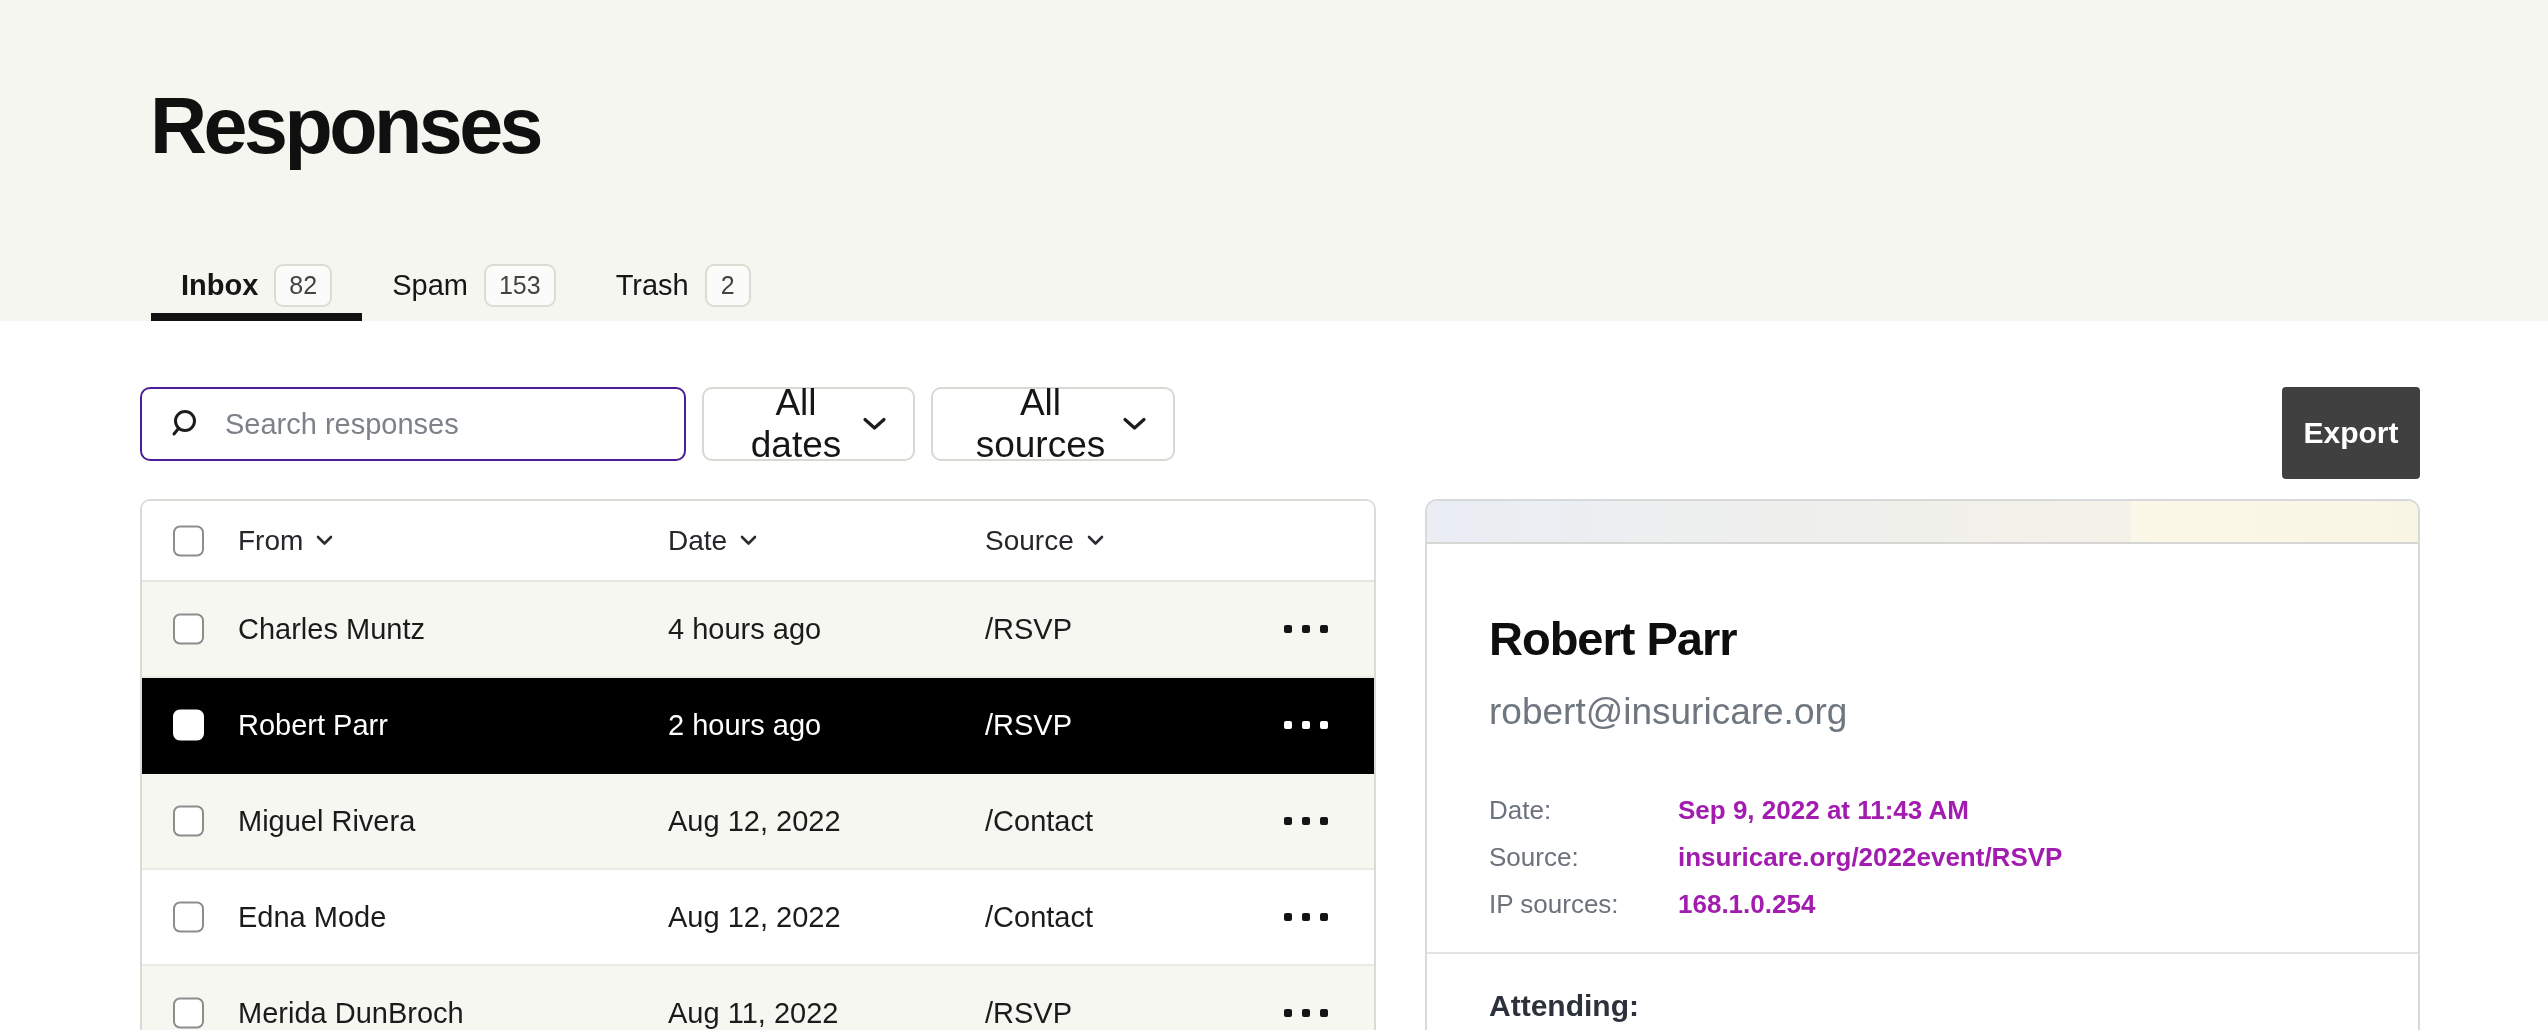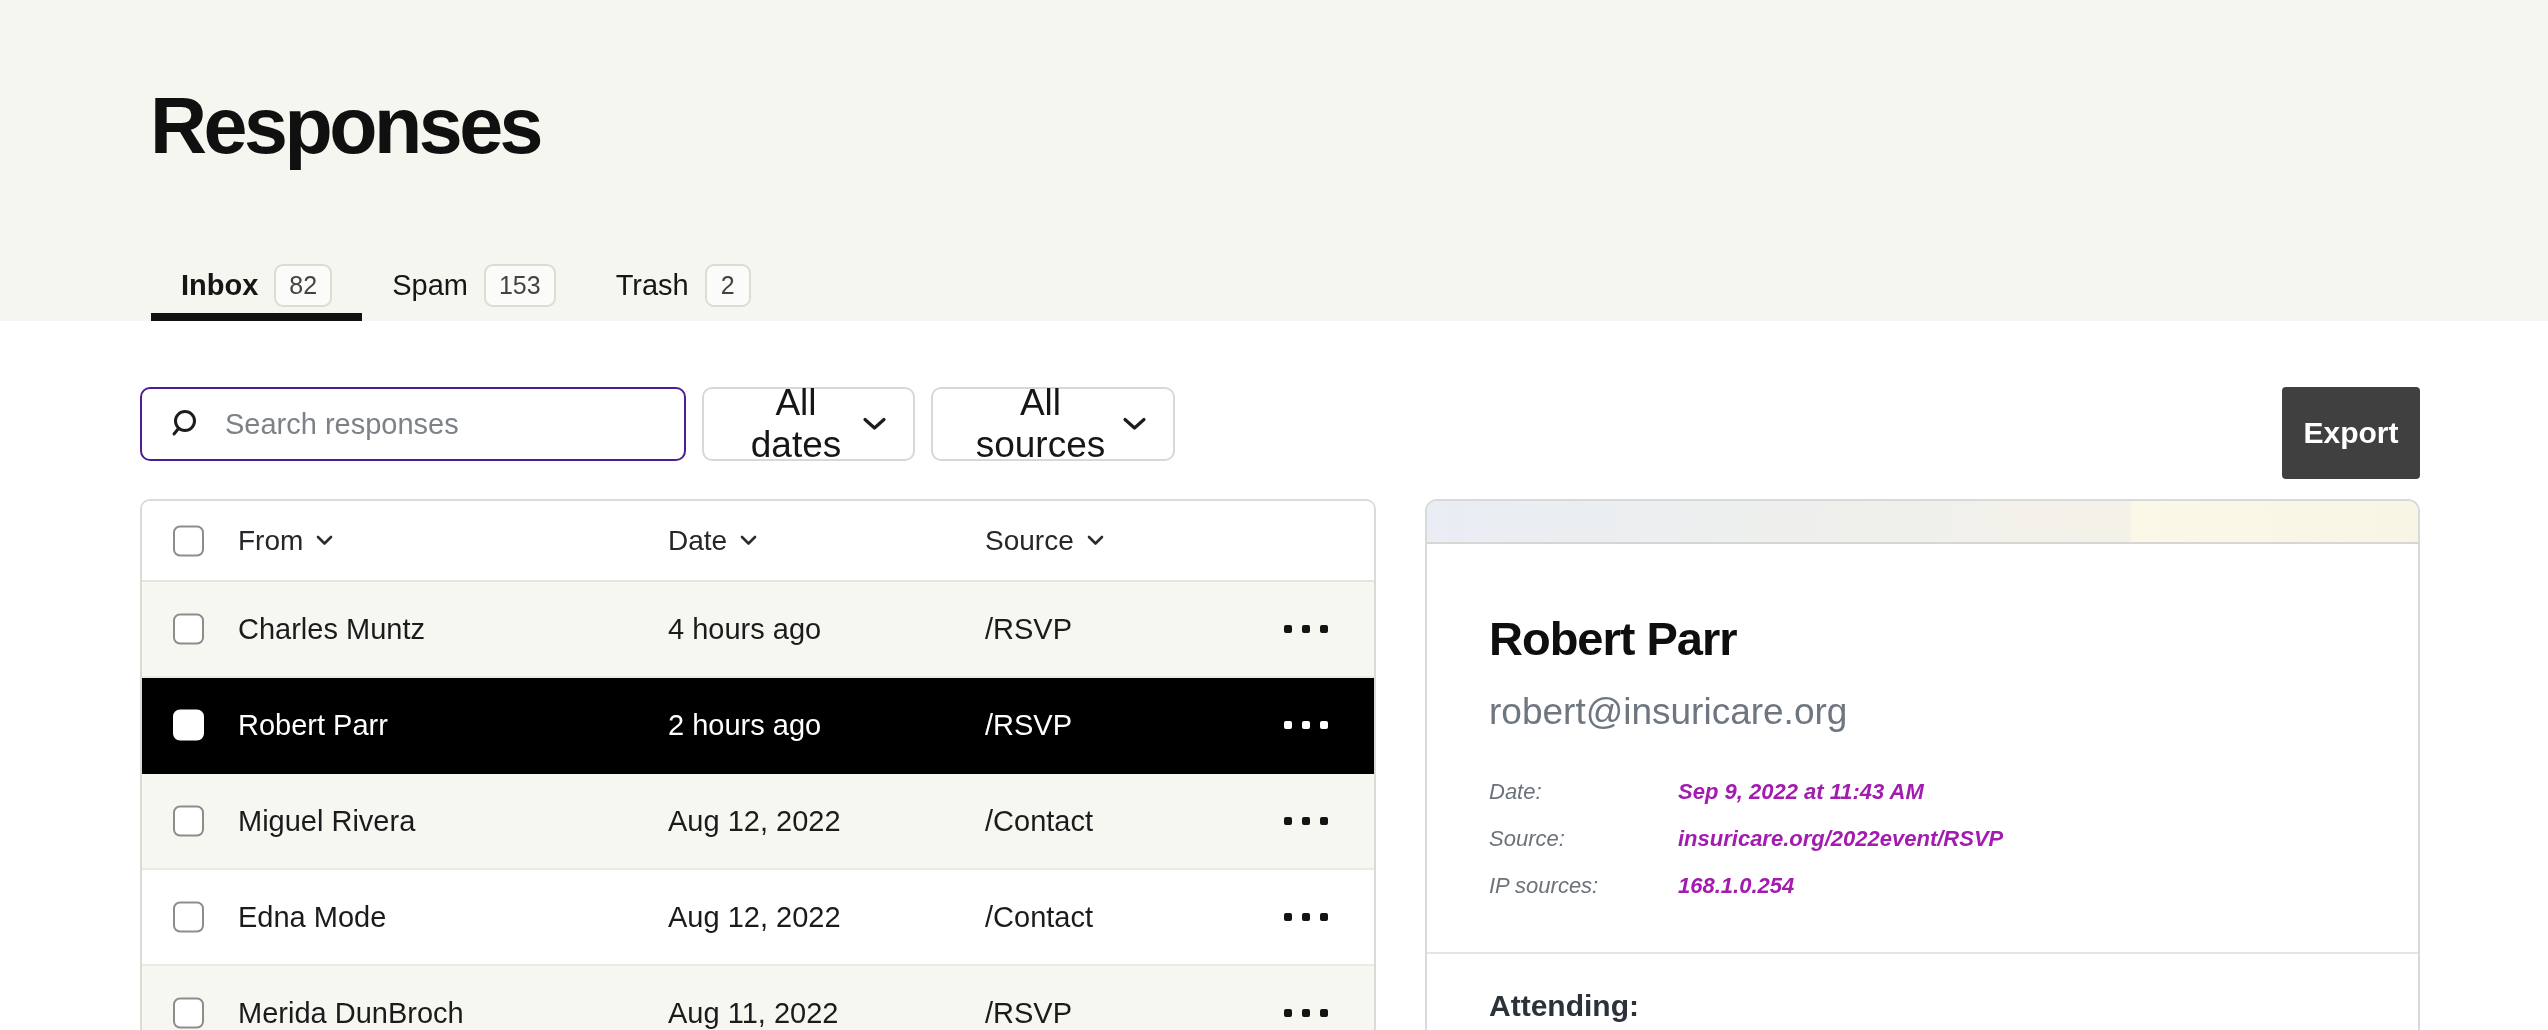--- a/index.html
+++ b/index.html
@@ -61,21 +61,21 @@
 
   
   .detail-card { position:absolute; left:1425px; top:499px; width:995px; height:565px;
                  background:#fff; border:2px solid #d7d9db; border-radius:12px; overflow:hidden; }
   .detail-strip { height:43px; border-bottom:2px solid #d6d6d4;
                   background:linear-gradient(to right, #e9edf4 0%, #eff0ec 42%, #f4f1e8 70.8%, #fbf8e8 71.2%, #f9f5e4 100%); }
   .detail-name { position:absolute; left:62px; top:110px; font-size:47px; font-weight:800;
                  letter-spacing:-1px; color:#0e0e0e; }
   .detail-email { position:absolute; left:62px; top:190px; font-size:37px; color:#6e7680; }
   .detail-meta { position:absolute; left:62px; top:278px; }
-  .meta-row { display:flex; height:47px; align-items:flex-start; font-size:22px;font-style:italic; }
+  .meta-row { display:flex; height:47px; align-items:flex-end; font-size:26px; }
   .meta-label { width:189px; color:#6b727b; }
   .meta-value { font-weight:700; color:#a21caf; }
   .detail-divider { position:absolute; left:0; top:451px; width:100%; height:2px; background:#e4e4e2; }
   .detail-section-heading { position:absolute; left:62px; top:488px; font-size:30px; font-weight:700; color:#2c323b; }
 
   svg { display:block; }
 </style>
 </head>
 <body>
 

